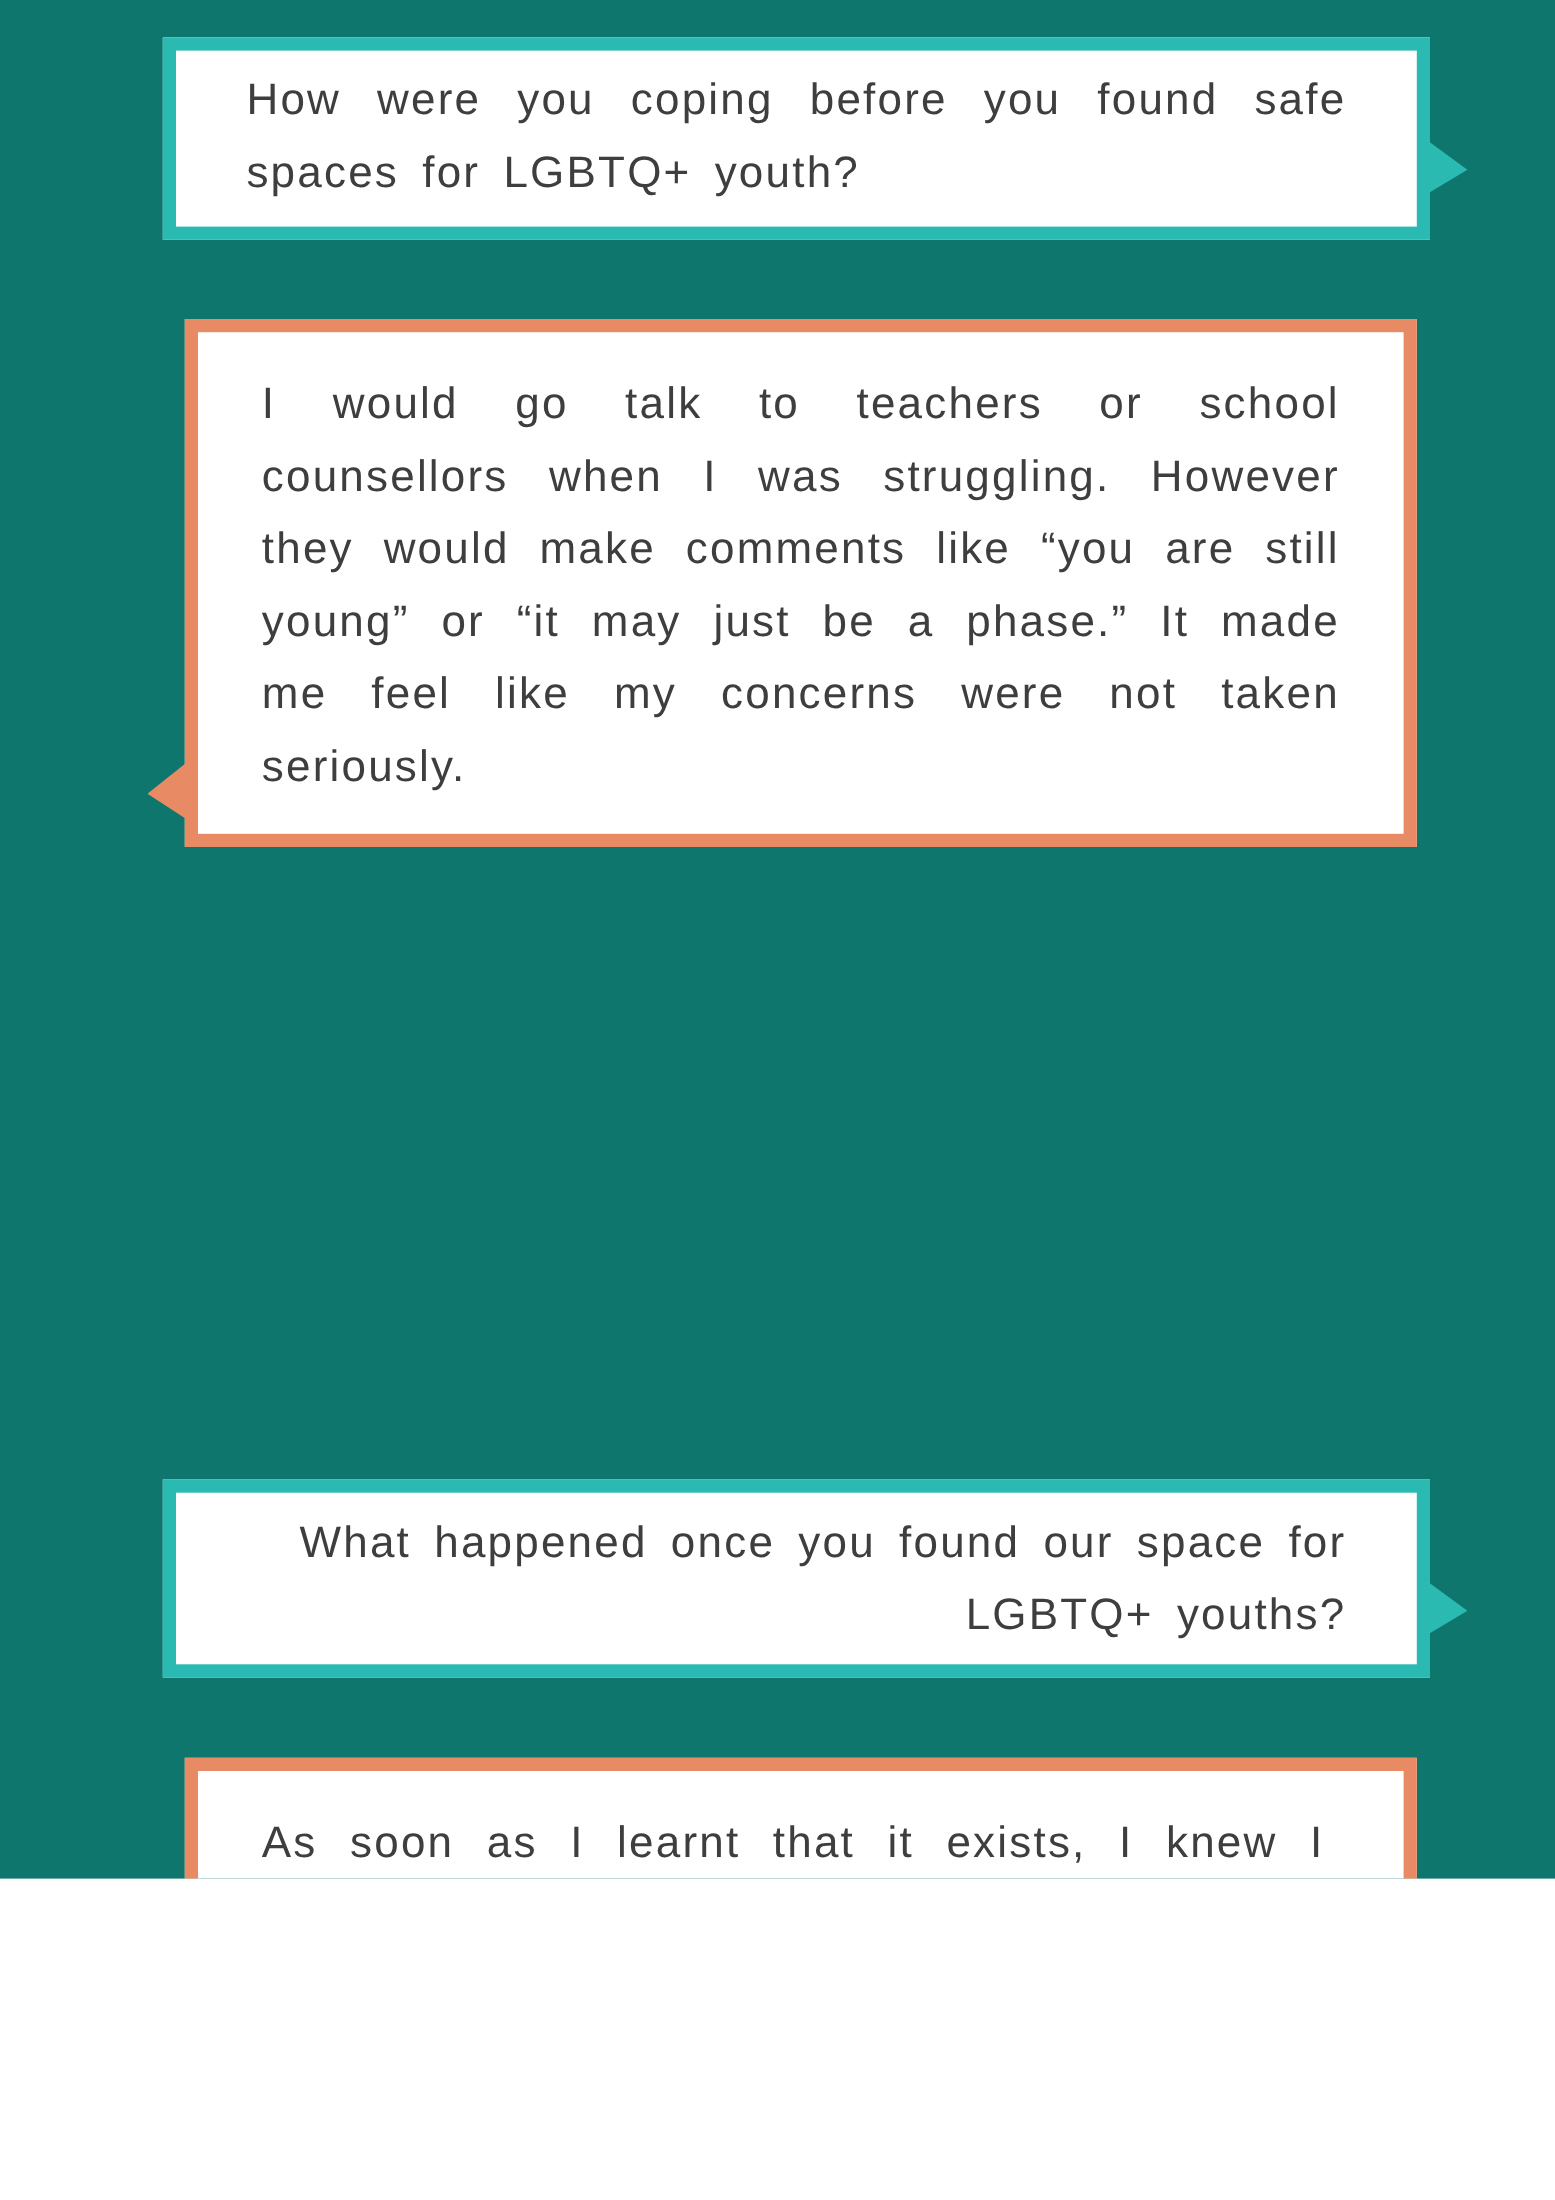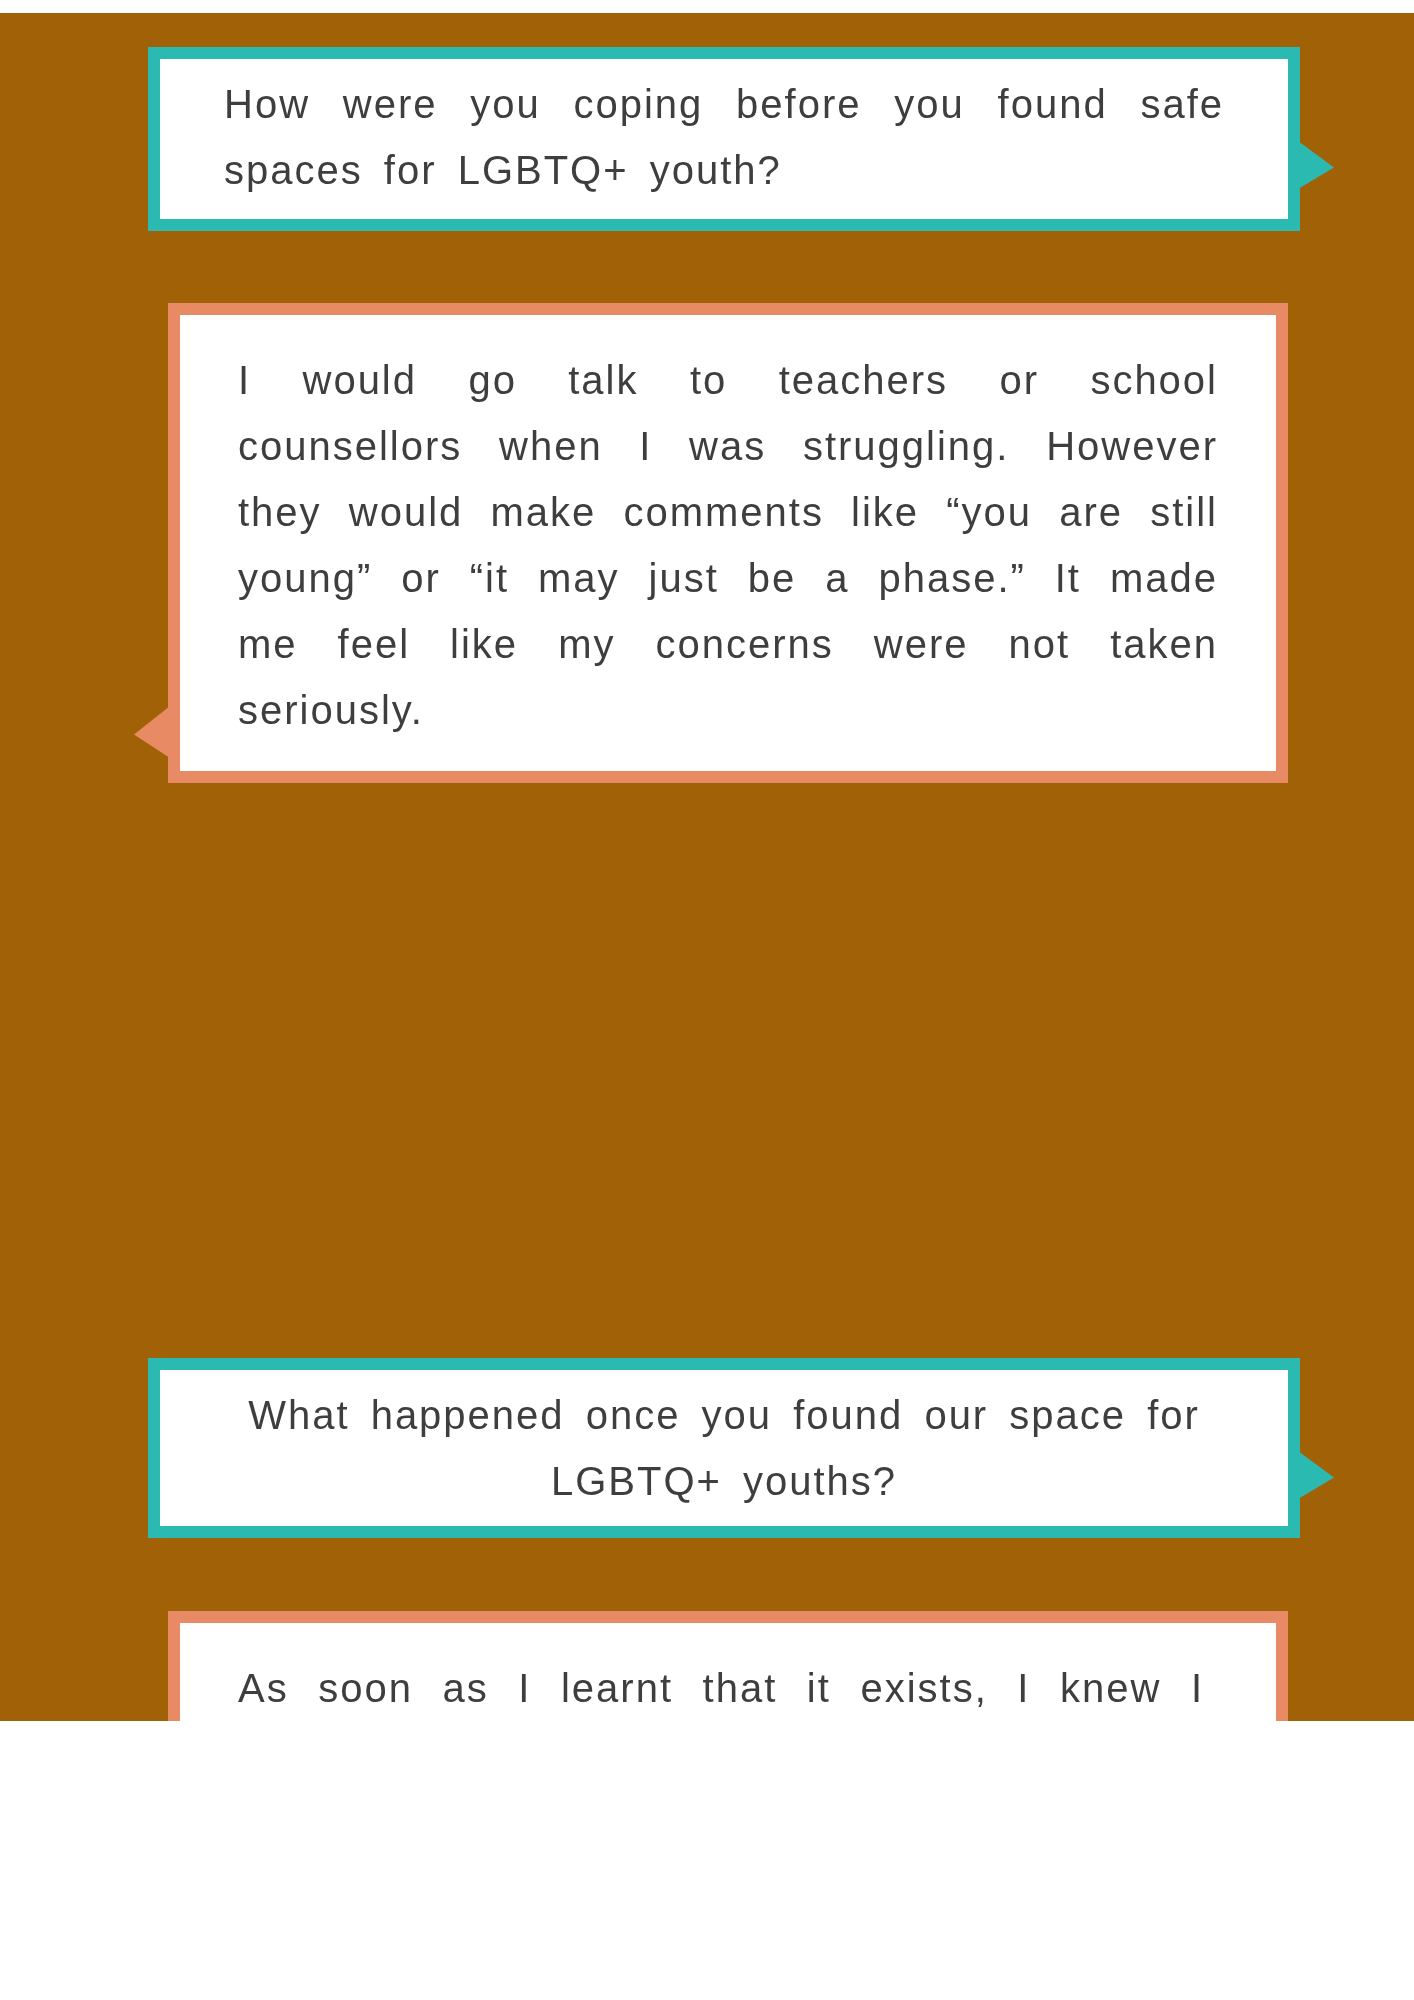--- a/index.html
+++ b/index.html
@@ -5,24 +5,23 @@
   :root{
     --teal:#2BBAB2;
     --orange:#E88A64;
     --text:#3E3E3E;
   }
   html,body{margin:0;padding:0;background:#ffffff;}
   .page{
     position:relative;
     width:1414px;
     height:1708px;
-    background:#a16207;
+    background:#0f766e;
     overflow:hidden;
     font-family:"Liberation Sans", sans-serif;
-    margin-top:13px;
   }
   .bubble{
     position:absolute;
     box-sizing:border-box;
     background:#ffffff;
     color:var(--text);
     font-size:40px;
     line-height:66px;
     letter-spacing:2px;
     word-spacing:8px;
@@ -47,21 +46,21 @@
     clip-path:polygon(100% 0,0 55%,100% 100%);
   }
 
   
   #q1{left:148px;top:34px;width:1152px;height:184px;padding:12px 64px 0 64px;}
   #q1 .tail{bottom:30px;}
   #a1{left:168px;top:290px;width:1120px;height:480px;padding:32px 58px 0 58px;}
   #a1 .tail{bottom:13px;}
   #a2{left:168px;top:813px;width:1120px;height:400px;padding:30px 58px 0 58px;}
   #a2 .tail{bottom:21px;}
-  #q2{left:148px;top:1345px;width:1152px;height:180px;padding:12px 64px 0 64px;text-align:center;}
+  #q2{left:148px;top:1345px;width:1152px;height:180px;padding:12px 64px 0 64px;text-align:right;}
   #q2 .tail{bottom:27px;}
   #a3{left:168px;top:1598px;width:1120px;height:380px;padding:32px 72px 0 58px;}
   #a3 .tail{bottom:30px;}
 
   .speaker-tab{
     position:absolute;
     top:-62px;
     left:38px;
     height:78px;
     line-height:78px;

